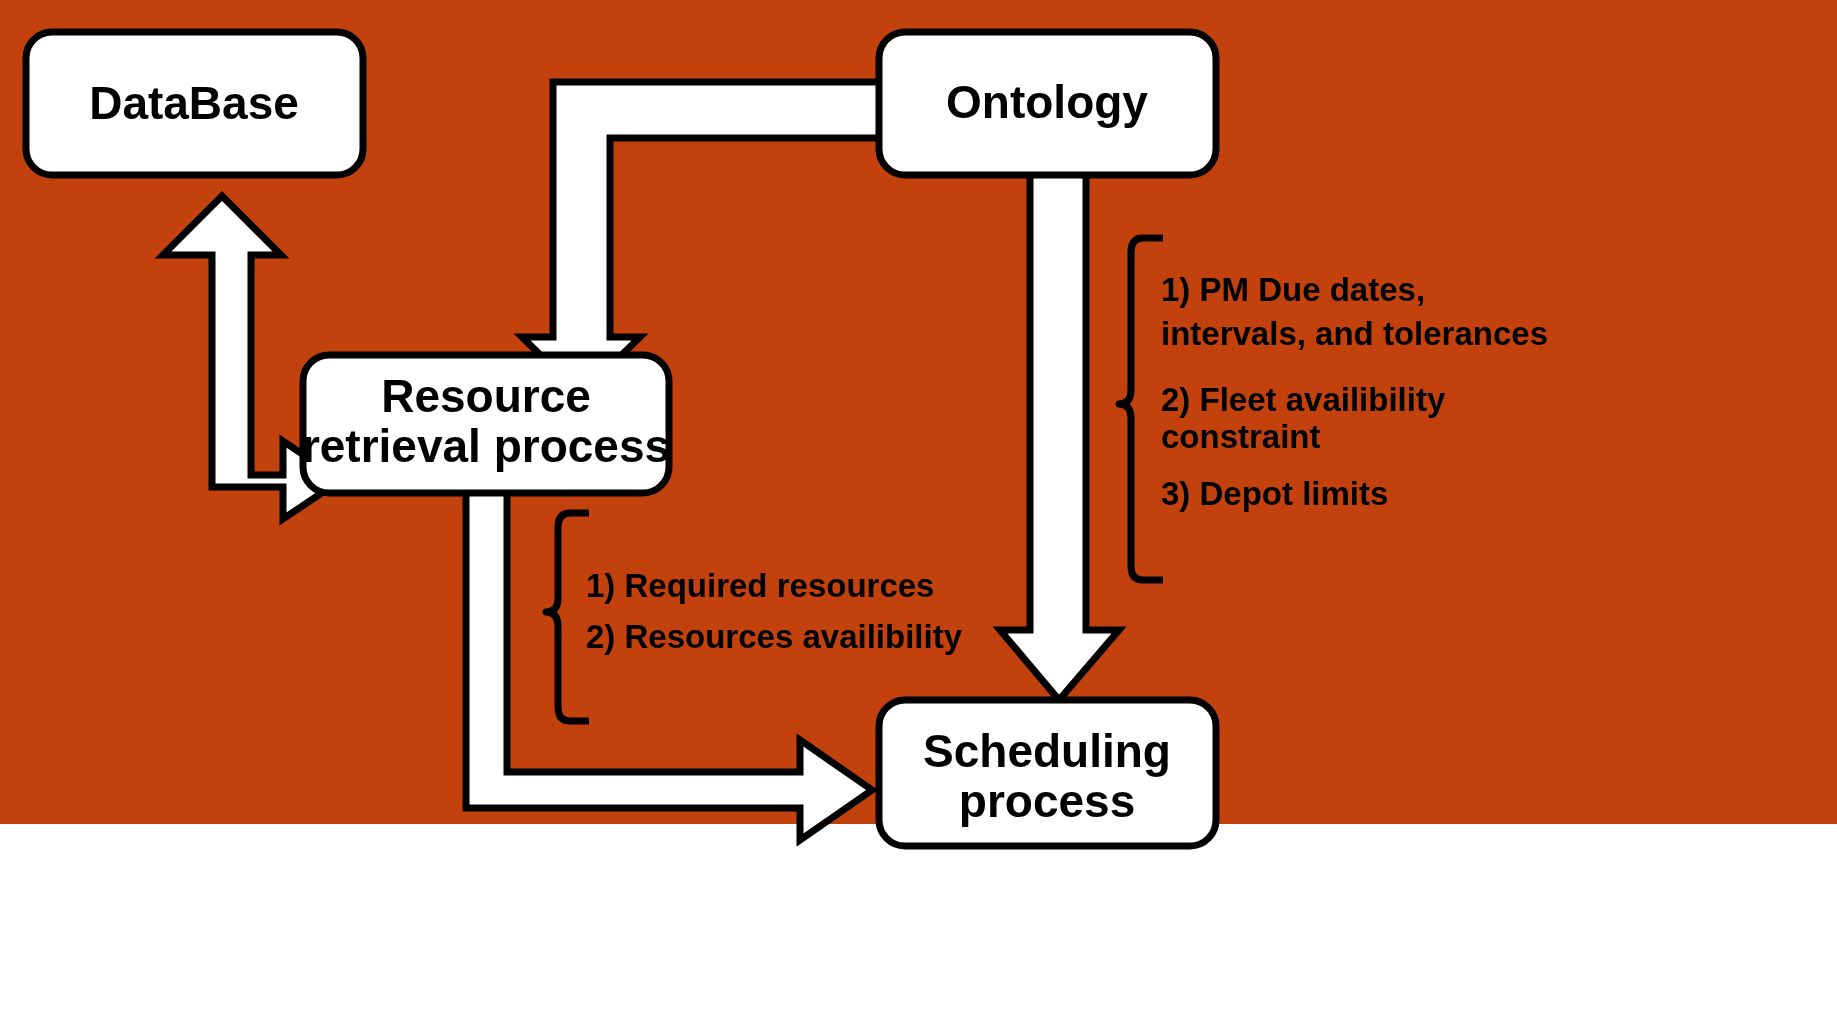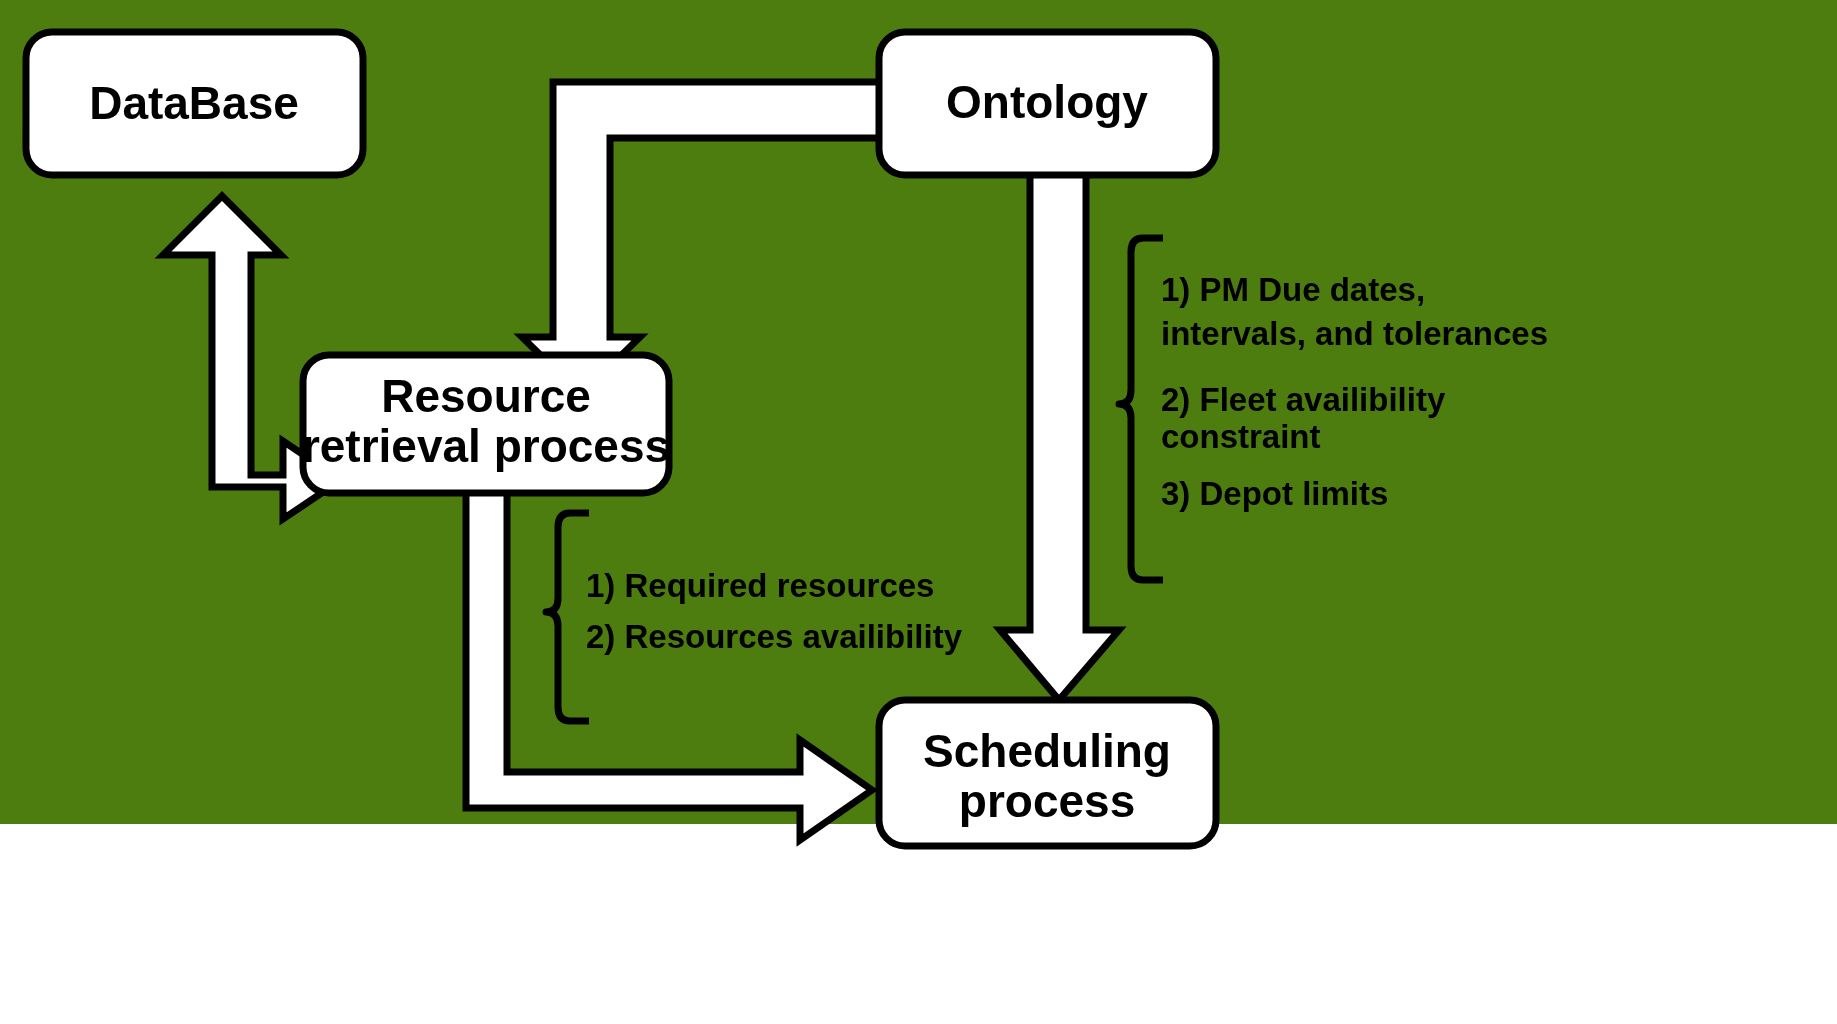--- a/index.html
+++ b/index.html
@@ -10,21 +10,21 @@
   body {
     width: 1837px;
     height: 1024px;
     font-family: "Liberation Sans", sans-serif;
     overflow: hidden;
   }
   #diagram-root {
     position: relative;
     width: 1837px;
     height: 824px;
-    background: #4d7c0f;
+    background: #c2410c;
   }
   svg.diagram {
     display: block;
     width: 1837px;
     height: 1024px;
   }
   .node-shape {
     fill: #ffffff;
     stroke: #000000;
     stroke-width: 7;

